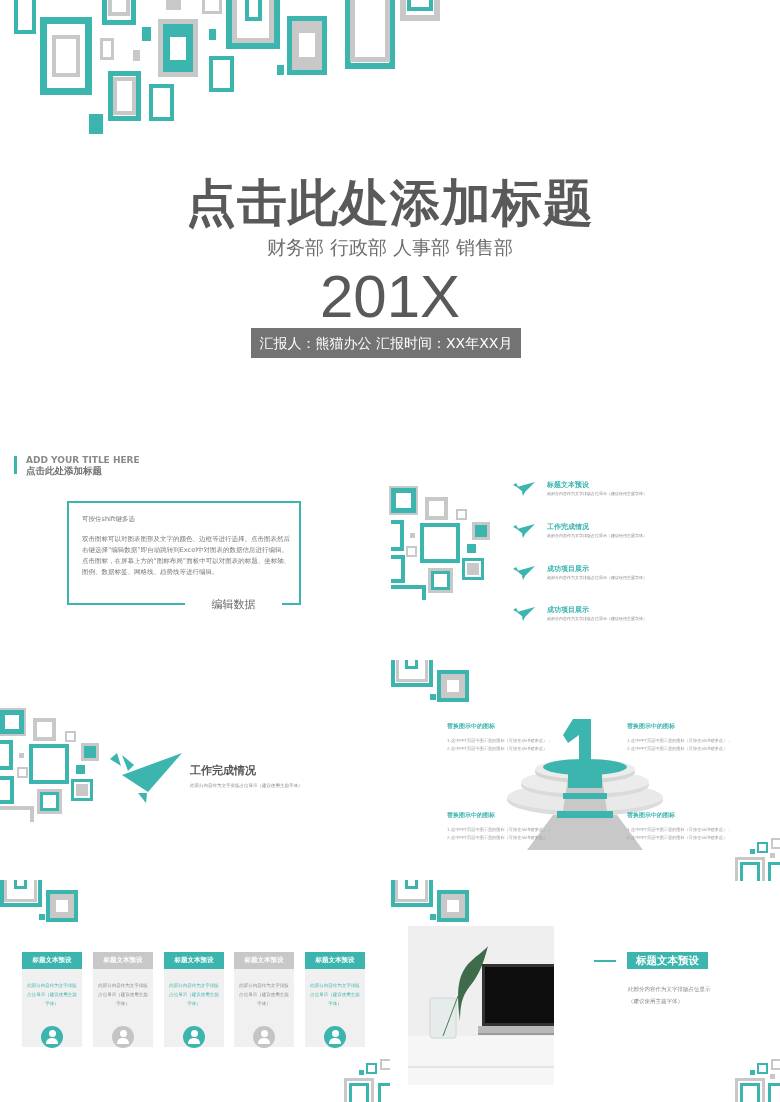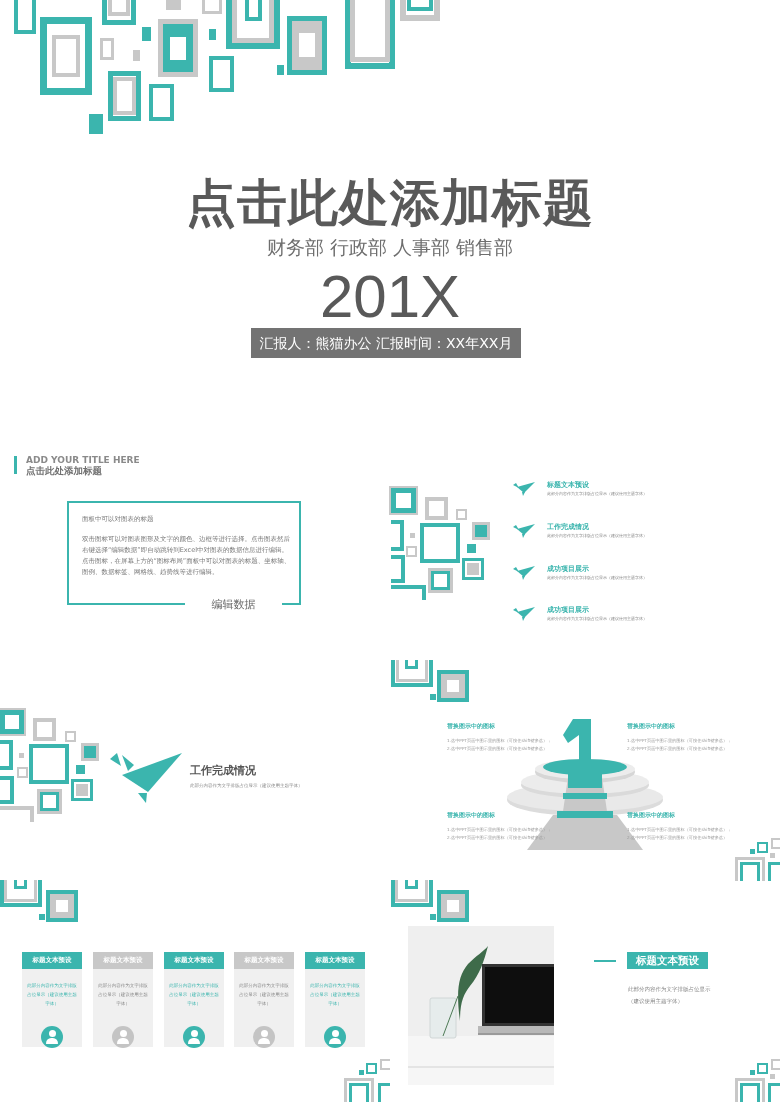--- a/index.html
+++ b/index.html
@@ -98,21 +98,21 @@
   <div id="cover-reporter">汇报人：熊猫办公  汇报时间：XX年XX月</div>
 </div>
 
 <div>
   <div class="s2-head-bar"></div>
   <div class="s2-en">ADD YOUR TITLE HERE</div>
   <div class="s2-cn">点击此处添加标题</div>
   <div class="s2-box"></div>
   <div class="s2-box-gap"></div>
   <div class="s2-box-label">编辑数据</div>
-  <div class="s2-box-text1">面板中可以对图表的标题</div>
+  <div class="s2-box-text1">可按住shift键多选</div>
   <div class="s2-box-text2">双击图标可以对图表图形及文字的颜色、边框等进行选择。点击图表然后右键选择“编辑数据”即自动跳转到Excel中对图表的数据信息进行编辑。点击图标，在屏幕上方的“图标布局”面板中可以对图表的标题、坐标轴、图例、数据标签、网格线、趋势线等进行编辑。</div>
 </div>
 
 <div>
   <div>
     <div class="sq t" style="left:391px;top:488px;width:25px;height:25px;border-width:5px;background:#fff;box-shadow:0 0 0 2px #c8c8c8;"></div>
     <div class="sq g" style="left:425px;top:497px;width:23px;height:23px;border-width:4px;"></div>
     <div class="sq g" style="left:456px;top:509px;width:11px;height:11px;border-width:2px;"></div>
     <div class="sq t" style="left:391px;top:520px;width:13px;height:31px;border-width:4px 4px 4px 0;"></div>
     <div class="abs fg" style="left:410px;top:533px;width:5px;height:5px;"></div>

